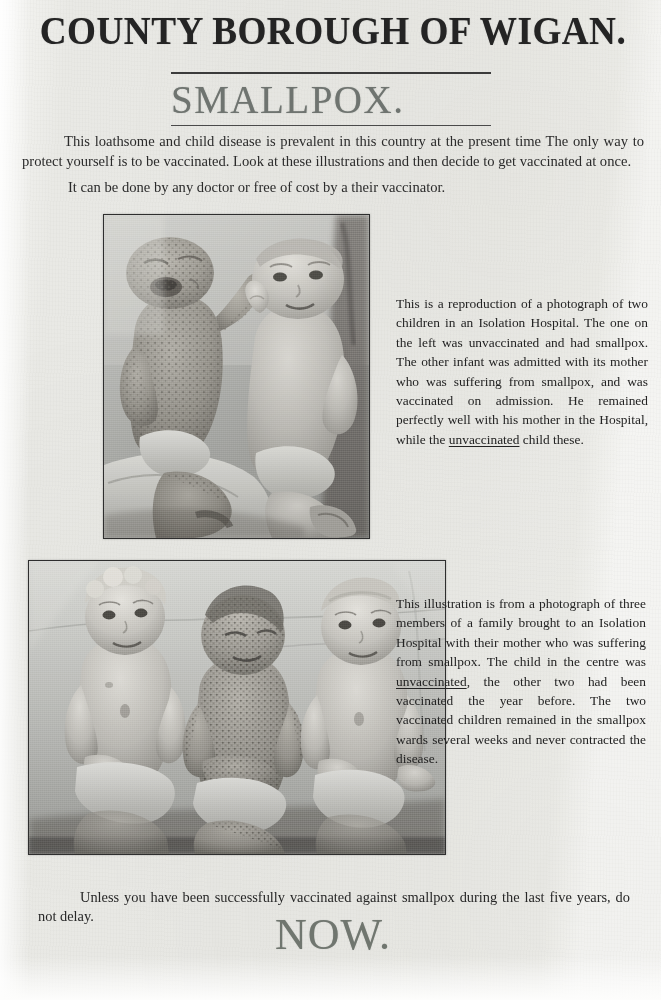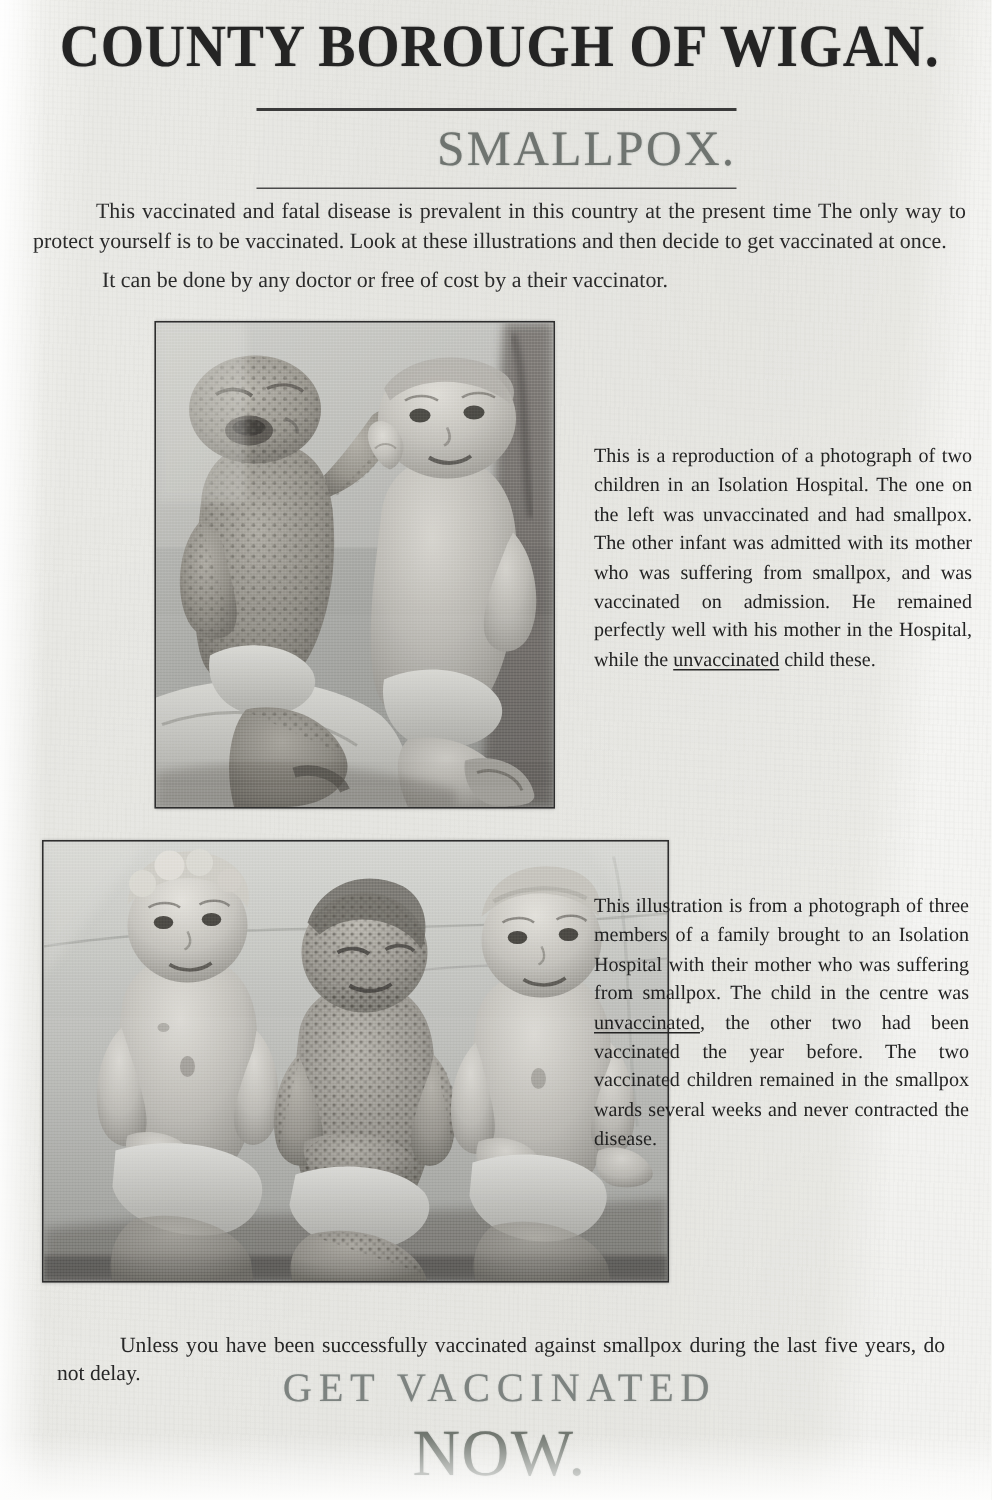--- a/index.html
+++ b/index.html
@@ -73,22 +73,22 @@
     top: 72px;
     width: 320px;
   }
   .rule {
     height: 2px;
     background: #3b3b3b;
     width: 100%;
   }
   .rule.thin { height: 1px; background: #4a4a4a; }
   #subtitle {
-    text-align: right;
-    font-size: 33px;
+    text-align: left;
+    font-size: 39px;
     line-height: 46px;
     font-weight: 400;
     letter-spacing: 1.5px;
     color: #6f7470;
     margin: 3px 0 2px 0;
     text-shadow: 0 0 1px rgba(90,95,92,.5);
   }
 
   
   #intro {
@@ -195,21 +195,21 @@
 
   <div id="main-title" class="layer">COUNTY BOROUGH OF WIGAN.</div>
 
   <div id="subtitle-block" class="layer">
     <div class="rule"></div>
     <div id="subtitle">SMALLPOX.</div>
     <div class="rule thin"></div>
   </div>
 
   <div id="intro" class="layer">
-    <p>This vaccinated and fatal disease is prevalent in this country at the present time The only way to protect yourself is to be vaccinated.  Look at these illustrations and then decide to get vaccinated at once.</p>
+    <p>This loathsome and child disease is prevalent in this country at the present time The only way to protect yourself is to be vaccinated.  Look at these illustrations and then decide to get vaccinated at once.</p>
     <p>It can be done by any doctor or free of cost by a their vaccinator.</p>
   </div>
 
   <div id="photo-one" class="layer photo-frame">
     <div class="photo-inner">
       <svg viewBox="0 0 265 323" preserveAspectRatio="none" width="100%" height="100%">
         <defs>
           <linearGradient id="bg1" x1="0" y1="0" x2="1" y2="1">
             <stop offset="0" stop-color="#c9cac6"></stop>
             <stop offset=".45" stop-color="#b6b7b3"></stop>
@@ -458,18 +458,17 @@
 
   <div id="caption-two" class="layer caption">
     <span>This illustration is from a photograph of three members of a family brought to an Isolation Hospital with their mother who was suffering from smallpox.  The child in the centre was </span><u>unvaccinated</u><span>, the other two had been vaccinated the year before.  The two vaccinated children remained in the smallpox wards several weeks and never contracted the disease.</span>
   </div>
 
   <div id="closing" class="layer">
     <p>Unless you have been successfully vaccinated against smallpox during the last five years, do not delay.</p>
   </div>
 
   <div id="call-to-action" class="layer">
-    <div id="cta-line1">GET VACCINATED</div>
     <div id="cta-line2">NOW.</div>
   </div>
 
   <div id="paper-bottom-fade" class="layer"></div>
 </div>
 
 </body></html>

